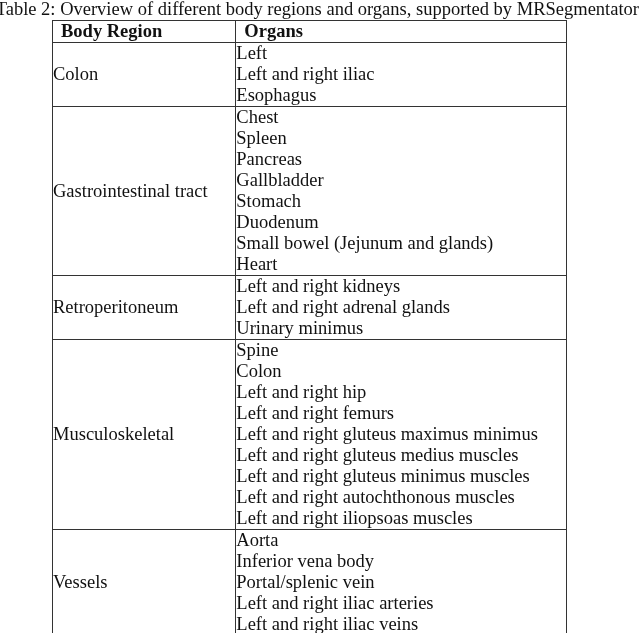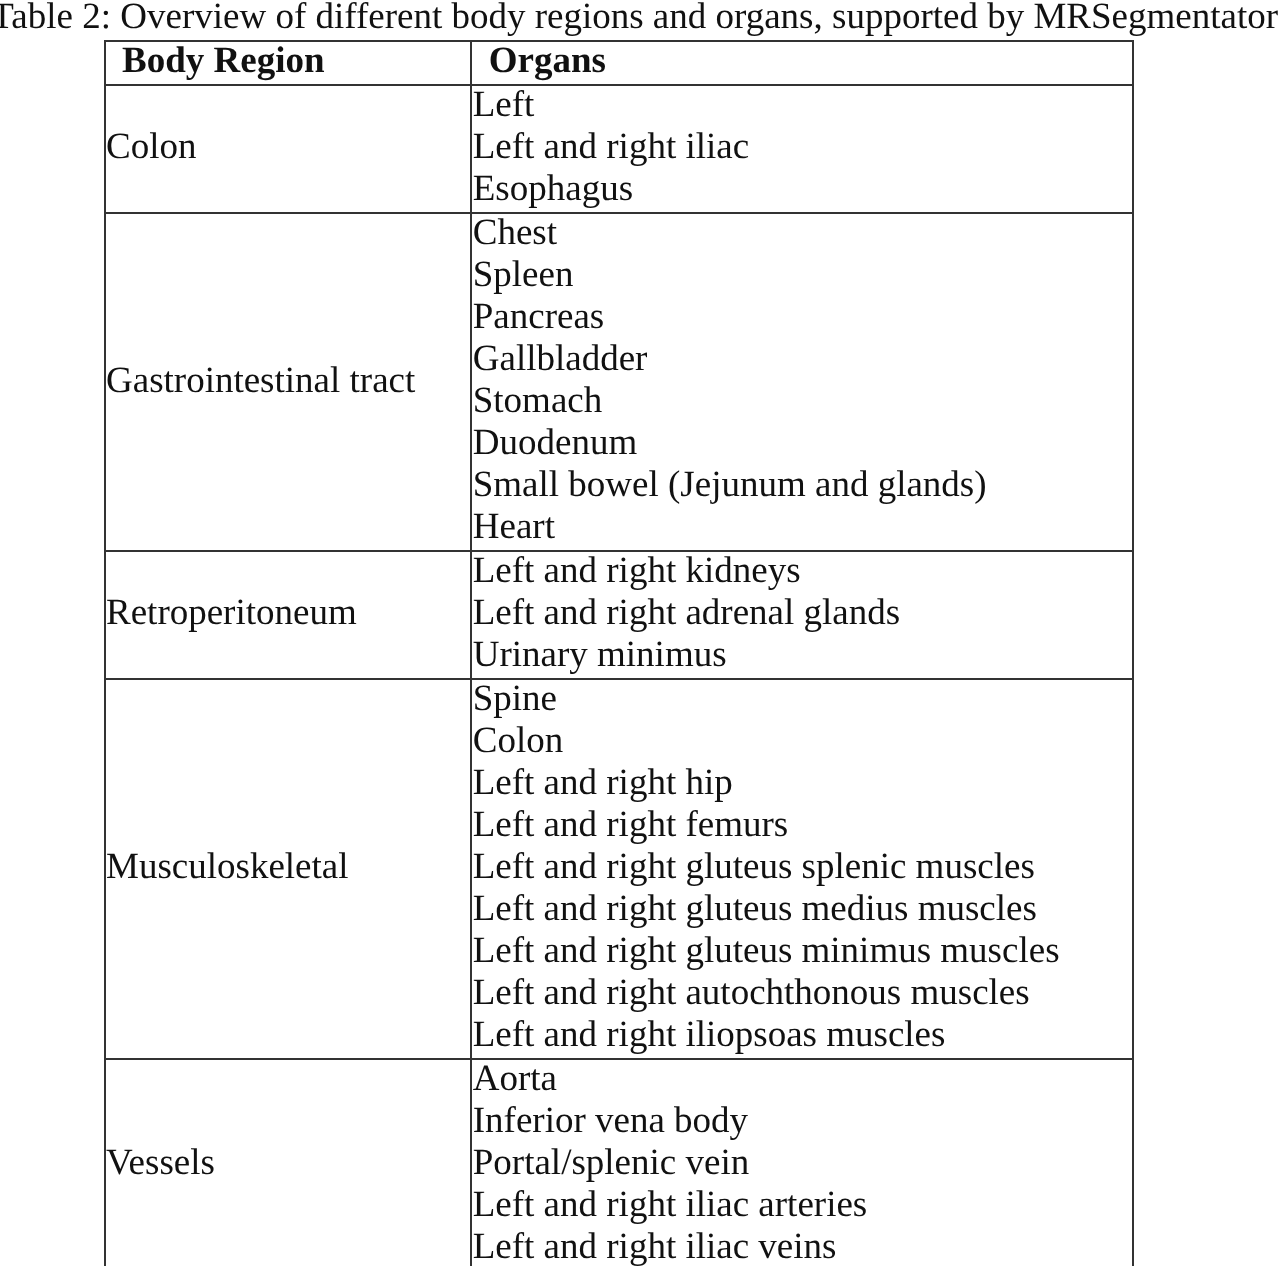--- a/index.html
+++ b/index.html
@@ -107,21 +107,21 @@
           <span class="organ">Urinary minimus</span>
         </td>
       </tr>
       <tr>
         <td class="region">Musculoskeletal</td>
         <td class="organs">
           <span class="organ">Spine</span>
           <span class="organ">Colon</span>
           <span class="organ">Left and right hip</span>
           <span class="organ">Left and right femurs</span>
-          <span class="organ">Left and right gluteus splenic muscles</span>
+          <span class="organ">Left and right gluteus maximus minimus</span>
           <span class="organ">Left and right gluteus medius muscles</span>
           <span class="organ">Left and right gluteus minimus muscles</span>
           <span class="organ">Left and right autochthonous muscles</span>
           <span class="organ">Left and right iliopsoas muscles</span>
         </td>
       </tr>
       <tr>
         <td class="region">Vessels</td>
         <td class="organs">
           <span class="organ">Aorta</span>

